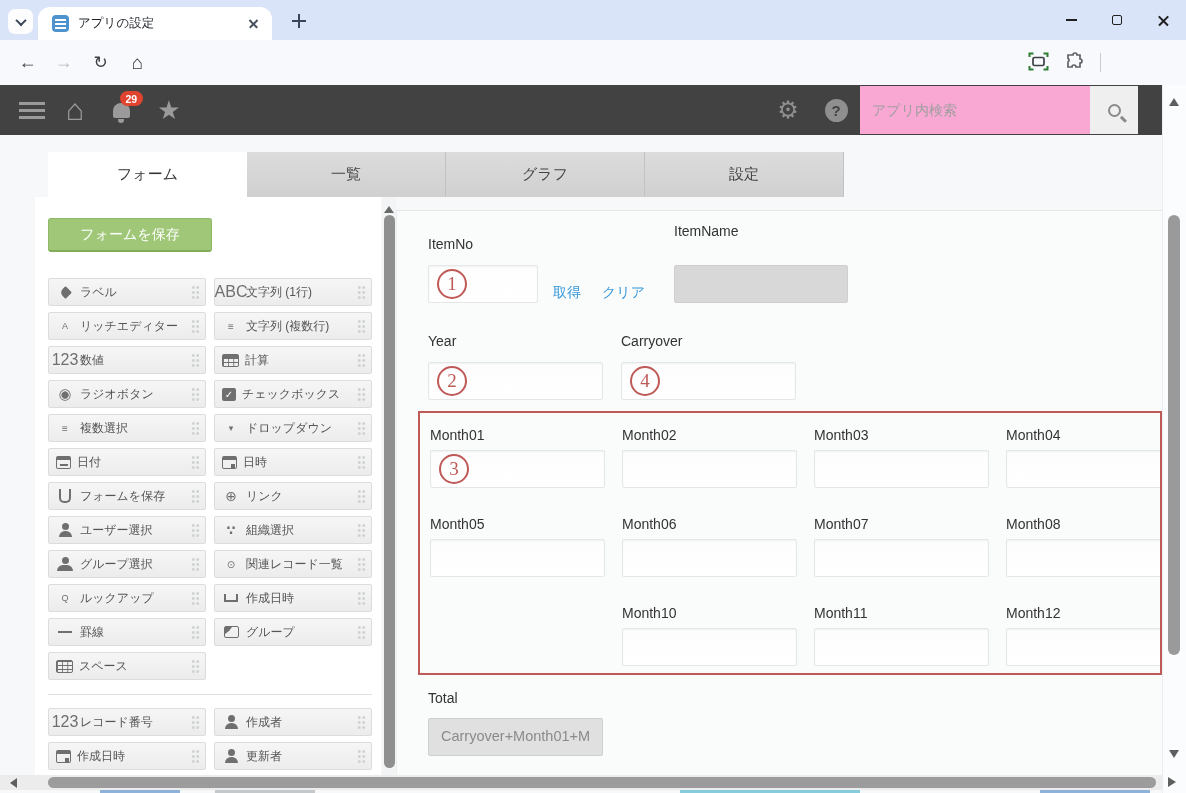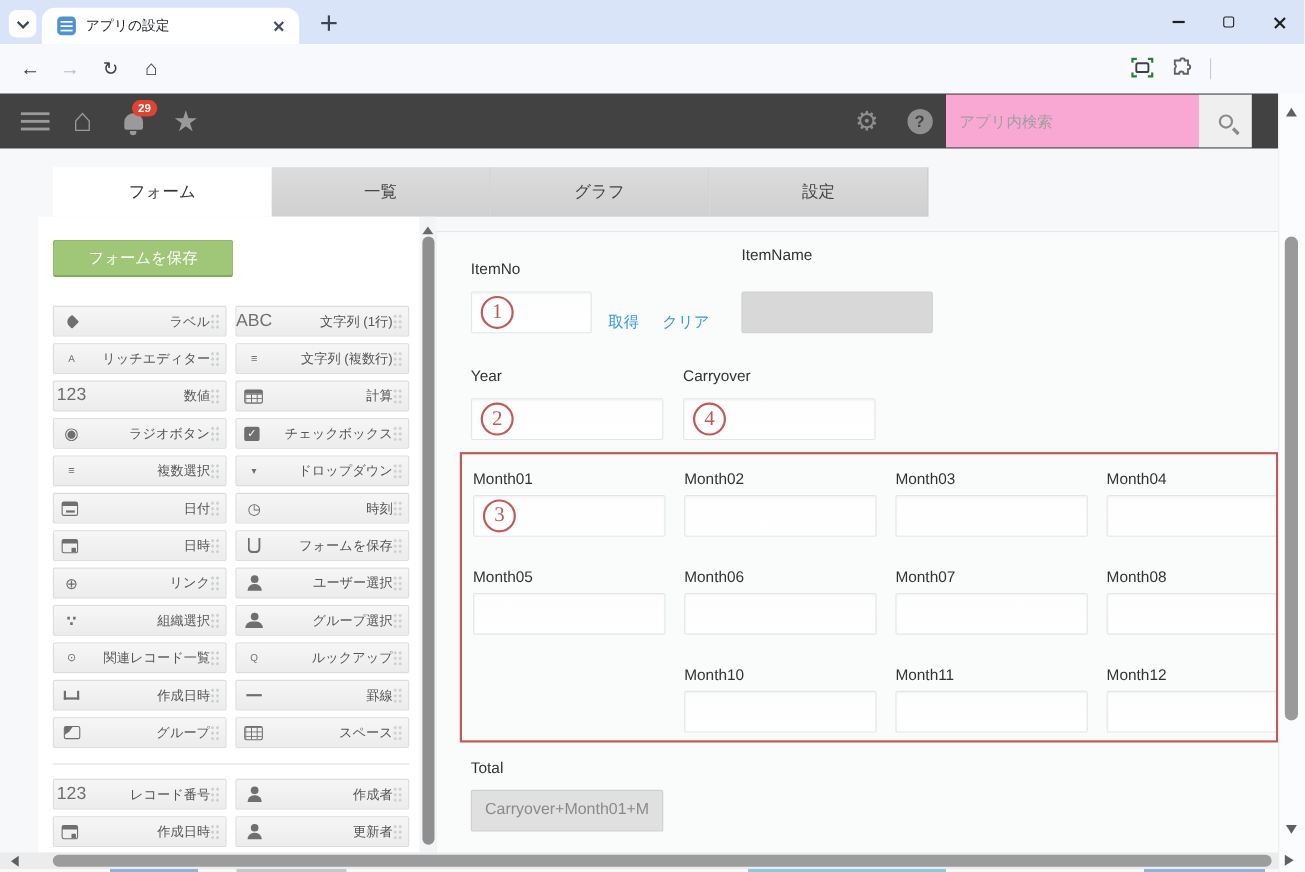--- a/index.html
+++ b/index.html
@@ -70,21 +70,21 @@
   .atab:first-child { border-left:1px solid #c2c2c2; }
   .atab.active { background:#fff; color:#333; border:none; }
 
   
   .sidebar { position:absolute; left:35px; top:197px; width:346px; height:578px; background:#fff; overflow:hidden; }
   .savebtn { position:absolute; left:13px; top:21px; width:164px; height:34px; background:#a0c777; border:1px solid #8fb968; border-bottom:2px solid #83ab5c; border-radius:3px; color:#fff; font-size:14px; display:flex; align-items:center; justify-content:center; cursor:pointer; font-family:inherit; }
   .fieldgrid { position:absolute; left:13px; top:81px; width:324px; display:grid; grid-template-columns:158px 158px; column-gap:8px; row-gap:6px; }
   .sysgrid { position:absolute; left:13px; top:511px; width:324px; display:grid; grid-template-columns:158px 158px; column-gap:8px; row-gap:6px; }
   .sidesep { position:absolute; left:13px; top:497px; width:324px; height:1px; background:#e0e0e0; }
   .fbtn { height:28px; background:linear-gradient(#f6f6f6,#ececec); border:1px solid #dcdcdc; border-radius:2px; display:flex; align-items:center; padding:0 3px 0 7px; cursor:grab; }
-  .flabel { font-size:12px; color:#555; margin-left:6px; white-space:nowrap; overflow:hidden; flex:1;text-align:right; }
+  .flabel { font-size:12px; color:#555; margin-left:6px; white-space:nowrap; overflow:hidden; flex:1; }
   .dots { width:9px; height:14px; flex:none; margin-right:2px; background:radial-gradient(circle,#cdd1d2 1.3px,transparent 1.4px); background-size:4.5px 5px; }
   
   .fi { width:18px; height:16px; flex:none; display:flex; align-items:center; justify-content:center; color:#6f6f6f; }
   .fi-tag::before { content:""; width:9px; height:9px; background:#6f6f6f; border-radius:1px 1px 1px 5px; transform:rotate(45deg); display:block; }
   .fi-text-single::before { content:"ABC"; }
   .fi-rich-editor::before { content:"A"; font-size:9px; }
   .fi-text-multi::before,.fi-multi-select::before { content:"≡"; font-size:10px; }
   .fi-number::before,.fi-record-number::before { content:"123"; }
   .fi-dropdown::before { content:"▾"; font-size:9px; }
   .fi-calc,.fi-table { width:17px; height:13px; border:1px solid #6f6f6f; border-radius:2px;
@@ -289,25 +289,20 @@
           <span class="fi fi-dropdown"></span>
           <span class="flabel">ドロップダウン</span>
           <span class="dots"></span>
         </div>
         <div class="fbtn">
           <span class="fi fi-date"></span>
           <span class="flabel">日付</span>
           <span class="dots"></span>
         </div>
         <div class="fbtn">
-          <span class="fi fi-time"></span>
-          <span class="flabel">時刻</span>
-          <span class="dots"></span>
-        </div>
-        <div class="fbtn">
           <span class="fi fi-datetime"></span>
           <span class="flabel">日時</span>
           <span class="dots"></span>
         </div>
         <div class="fbtn">
           <span class="fi fi-attachment"></span>
           <span class="flabel">フォームを保存</span>
           <span class="dots"></span>
         </div>
         <div class="fbtn">

